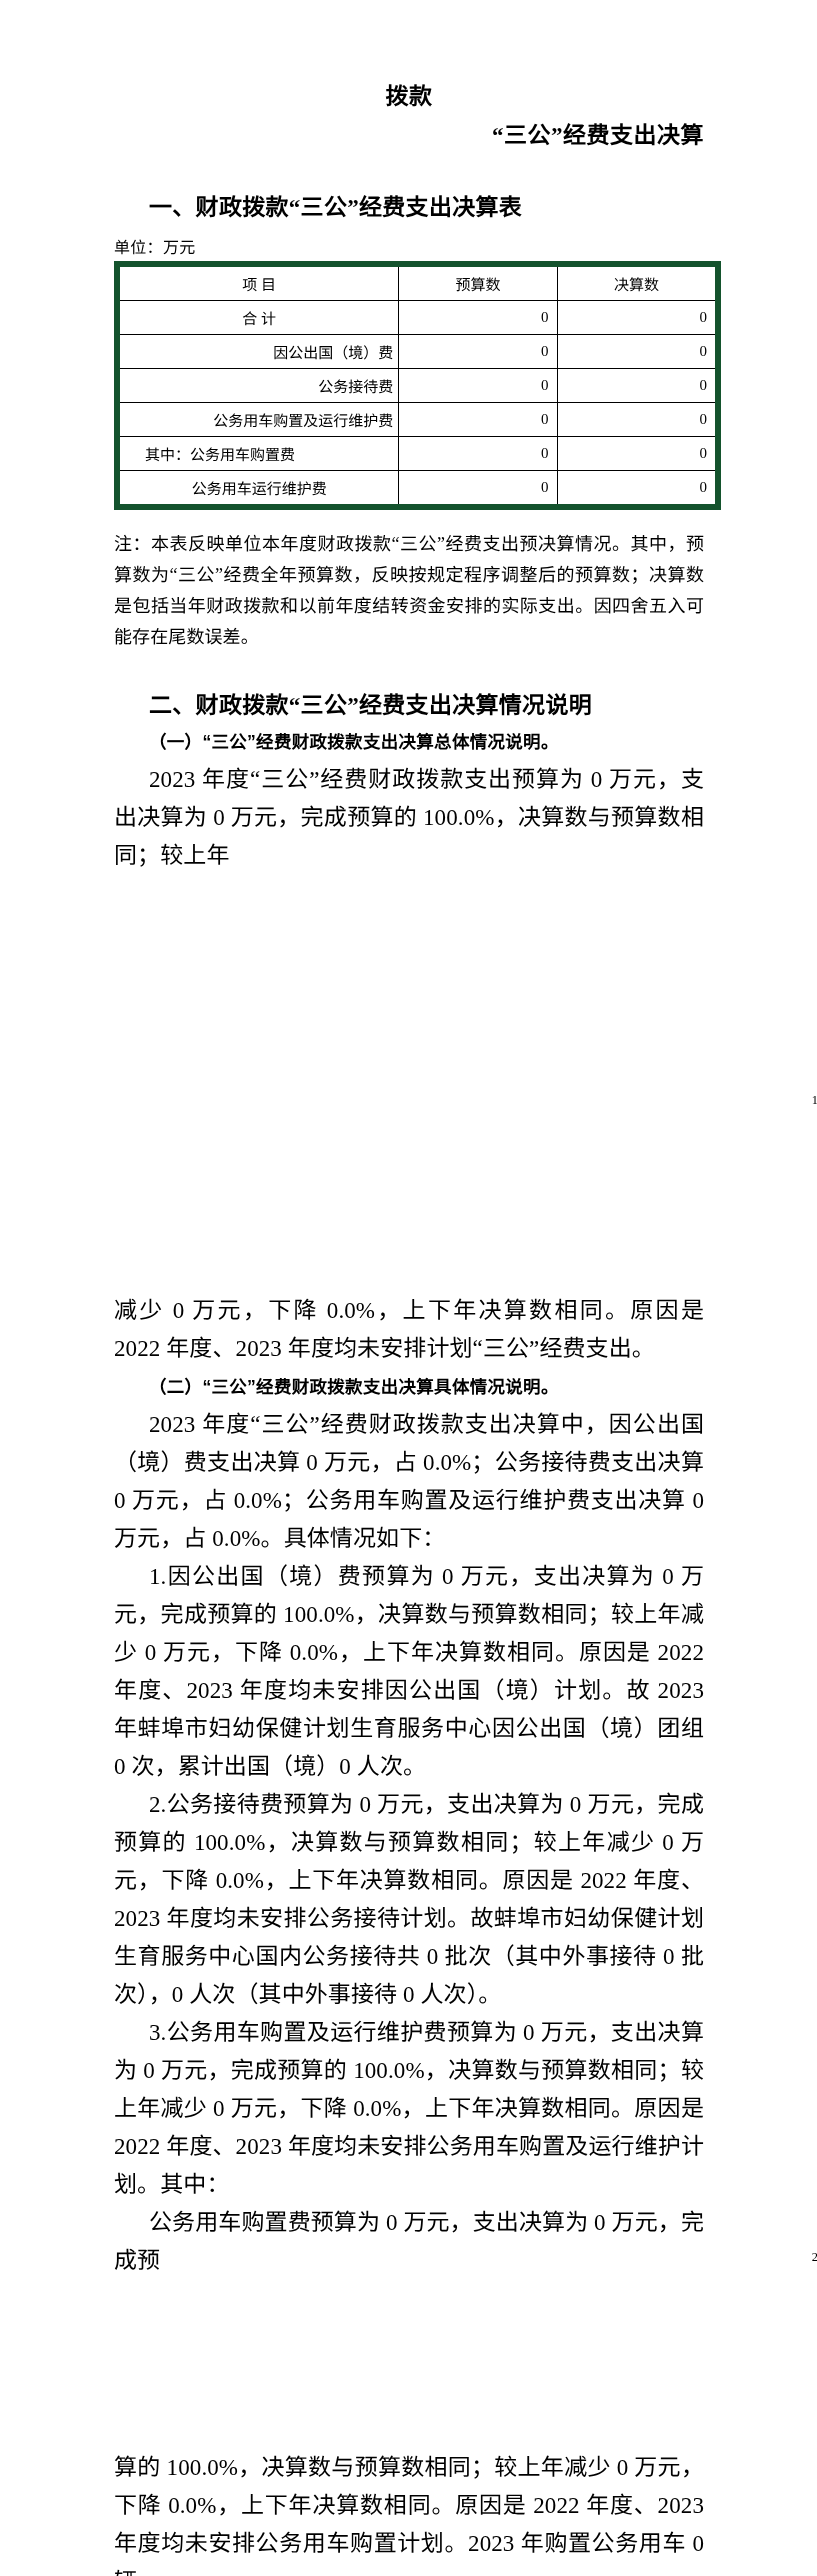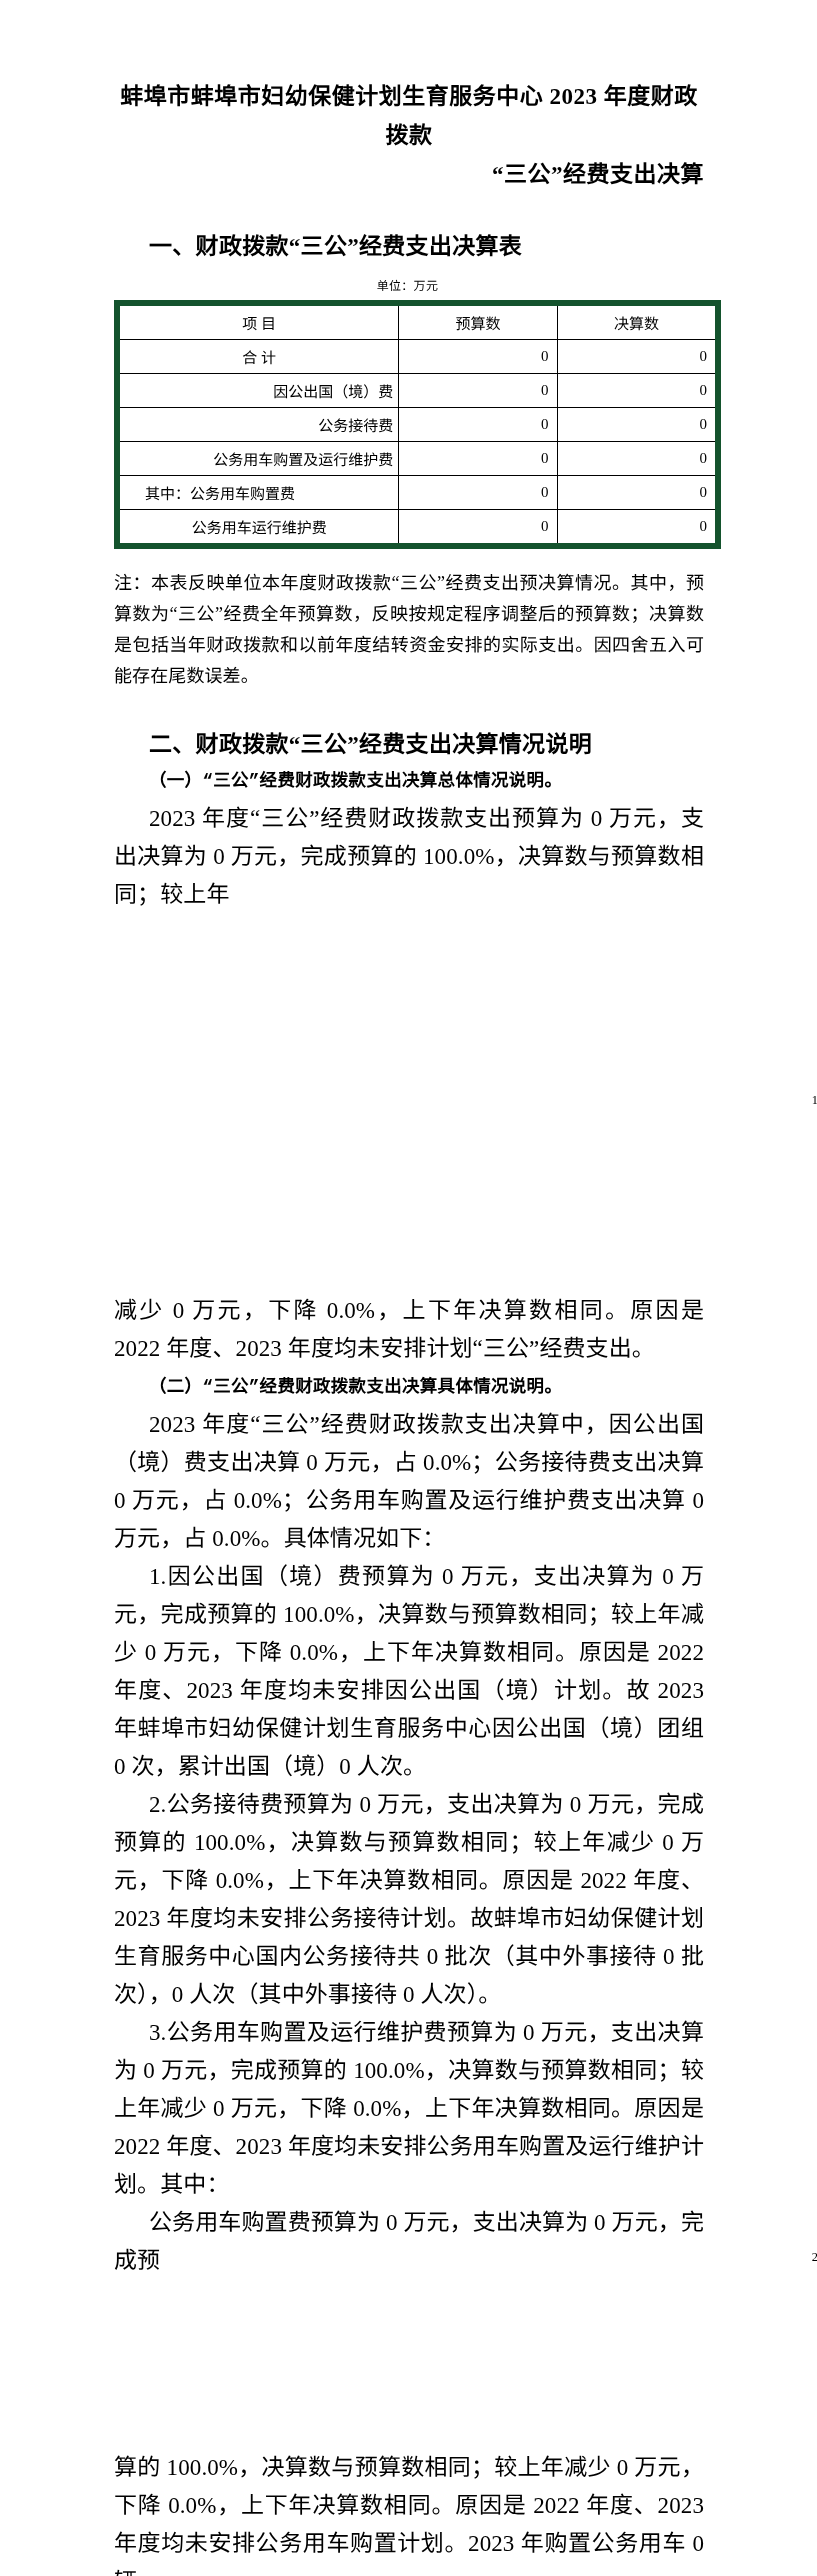--- a/index.html
+++ b/index.html
@@ -60,32 +60,32 @@
   .section-heading {
     font-family: "Liberation Serif", "DejaVu Serif", serif;
     font-weight: bold;
     font-size: 23px;
     line-height: 34px;
     text-indent: 35px;
     letter-spacing: 0.3px;
     margin: 0;
   }
   .sub-heading {
-    font-family: Liberation Mono, monospace;
+    font-family: Liberation Sans, sans-serif;
     font-weight: bold;
     font-size: 17.5px;
     line-height: 38px;
     text-indent: 35px;
     letter-spacing: 0.3px;
     margin: 0;
   }
   .unit-line {
-    font-size: 12px;
+    font-size: 16px;
     line-height: 27px;
-    text-align: center;
+    text-align: left;
     padding-right: 3.1px;
     letter-spacing: 0.3px;
   }
   
   p.body-text {
     font-family: "Liberation Serif", "DejaVu Serif", serif;
     font-size: 23px;
     line-height: 38px;
     text-align: justify;
     text-justify: inter-ideograph;
@@ -150,21 +150,20 @@
 <body>
 
 <div class="doc">
 
   <section class="page">
     <div class="page-inner">
 
       <div class="vspace-xl"></div>
 
       <h1 class="doc-title">
-        <span class="t-line">蚌埠市蚌埠市妇幼保健计划生育服务中心 2023 年度财政</span>
         <span class="t-line">拨款</span>
       </h1>
 
       <h2 class="doc-subtitle">“三公”经费支出决算</h2>
 
       <div class="vspace-m"></div>
 
       <h3 class="section-heading">一、财政拨款“三公”经费支出决算表</h3>
 
       <div class="vspace-xs"></div>

